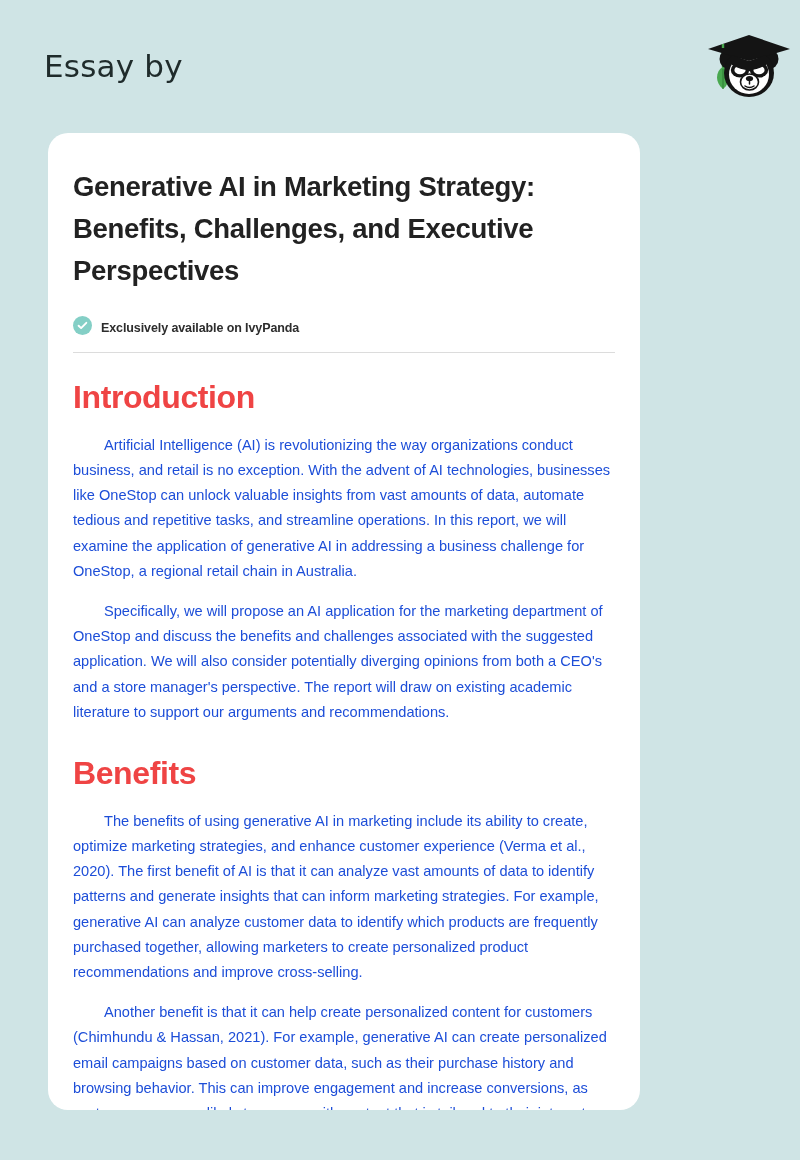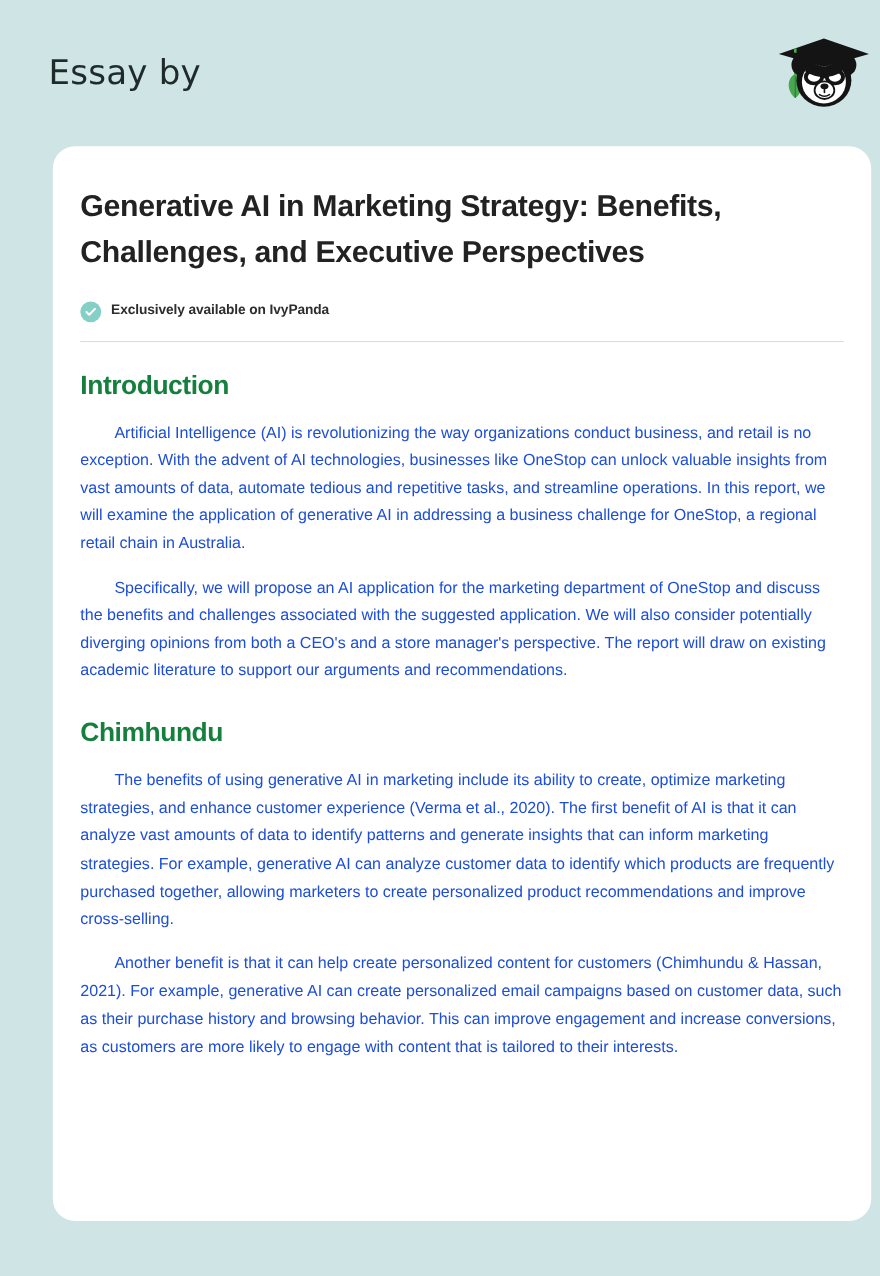--- a/index.html
+++ b/index.html
@@ -55,21 +55,21 @@
     font-size: 17px;
     vertical-align: super;
     font-weight: 700;
   }
 
   
   .paper-card {
     position: absolute;
     left: 48px;
     top: 133px;
-    width: 744px;
+    width: 592px;
     height: 977px;
     background: #ffffff;
     border-radius: 20px;
     padding: 0 25px;
     overflow: hidden;
   }
   .paper-inner {
     padding-top: 33px;
   }
 
@@ -79,21 +79,21 @@
     line-height: 42px;
     font-weight: 700;
     color: #222222;
     letter-spacing: -0.3px;
     margin: 0 0 24px 0;
     max-width: 600px;
   }
 
   .exclusive-badge {
     display: flex;
-    align-items: flex-start;
+    align-items: flex-end;
     gap: 9px;
     margin-bottom: 17px;
   }
   .badge-check {
     width: 19px;
     height: 19px;
     border-radius: 50%;
     background: #84cfc6;
     display: inline-flex;
     align-items: center;
@@ -110,23 +110,23 @@
 
   .divider {
     height: 1px;
     background: #dcdcdc;
     border: 0;
     margin: 0 0 26px 0;
   }
 
   .section-heading {
     font-family: "Liberation Sans", sans-serif;
-    font-size: 24px;
-    font-weight: 700;
-    color: #15803d;
+    font-size: 32px;
+    font-weight: 700;
+    color: #ef4444;
     letter-spacing: -0.4px;
     margin: 0 0 17px 0;
     line-height: 1.15;
   }
   .section-heading.spaced { margin-top: 30px; }
 
   .body-paragraph {
     font-family: "Liberation Sans", sans-serif;
     font-size: 14.6px;
     line-height: 25.2px;
@@ -187,18 +187,18 @@
       </span>
       <span class="exclusive-badge-label">Exclusively available on IvyPanda</span>
     </div>
 
     <hr class="divider">
 
     <h2 class="section-heading">Introduction</h2>
     <p class="body-paragraph">Artificial Intelligence (AI) is revolutionizing the way organizations conduct business, and retail is no exception. With the advent of AI technologies, businesses like OneStop can unlock valuable insights from vast amounts of data, automate tedious and repetitive tasks, and streamline operations. In this report, we will examine the application of generative AI in addressing a business challenge for OneStop, a regional retail chain in Australia.</p>
     <p class="body-paragraph">Specifically, we will propose an AI application for the marketing department of OneStop and discuss the benefits and challenges associated with the suggested application. We will also consider potentially diverging opinions from both a CEO's and a store manager's perspective. The report will draw on existing academic literature to support our arguments and recommendations.</p>
 
-    <h2 class="section-heading spaced">Chimhundu</h2>
+    <h2 class="section-heading spaced">Benefits</h2>
     <p class="body-paragraph">The benefits of using generative AI in marketing include its ability to create, optimize marketing strategies, and enhance customer experience (Verma et al., 2020). The first benefit of AI is that it can analyze vast amounts of data to identify patterns and generate insights that can inform marketing strategies. For example, generative AI can analyze customer data to identify which products are frequently purchased together, allowing marketers to create personalized product recommendations and improve cross-selling.</p>
     <p class="body-paragraph">Another benefit is that it can help create personalized content for customers (Chimhundu &amp; Hassan, 2021). For example, generative AI can create personalized email campaigns based on customer data, such as their purchase history and browsing behavior. This can improve engagement and increase conversions, as customers are more likely to engage with content that is tailored to their interests.</p>
 
   </div>
 </div>
 
 </body></html>

